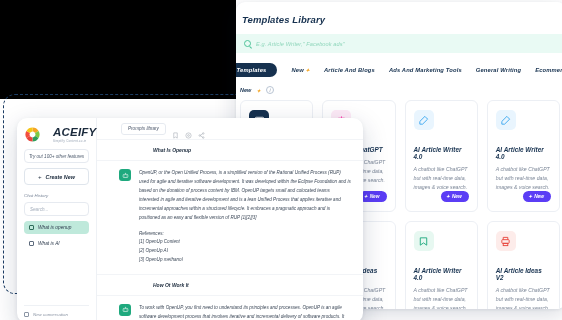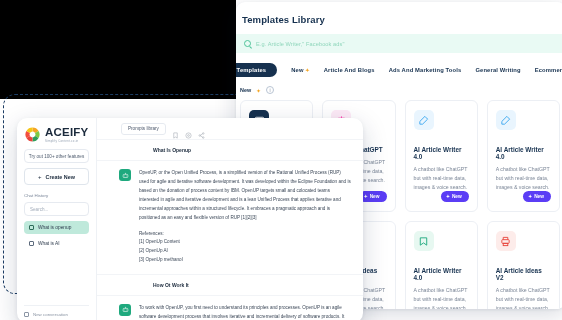--- a/index.html
+++ b/index.html
@@ -2,21 +2,21 @@
 <html><head>
 <meta charset="utf-8">
 <style>
   * { box-sizing: border-box; margin: 0; padding: 0; }
   html, body {
     width: 562px; height: 320px;
     background: #ffffff;
     font-family: "Liberation Sans", sans-serif;
     overflow: hidden;
   }
-  .stage { position: relative; width: 510px; height: 320px; background:#fff; }
+  .stage { position: relative; width: 510px; height: 320px; background:#fff;font-style:italic; }
 
   
   .back-window {
     position: absolute;
     left: 236px; top: 2px;
     width: 330px; height: 307px;
     background: #ffffff;
     border-radius: 9px;
     box-shadow: 0 6px 22px rgba(16,32,70,0.16), 0 1px 3px rgba(16,32,70,0.08);
     overflow: hidden;
@@ -110,21 +110,21 @@
     background:#000000;
   }
 
   .fw-side {
     width: 80px; flex:none;
     border-right: 1px solid #eef1f5;
     padding: 8px 7px 6px 7px;
     display:flex; flex-direction:column;
     position:relative;
   }
-  .logo-row { display:flex; align-items:center; gap:4px; margin-bottom:6px; }
+  .logo-row { display:flex; align-items:center; gap:12px; margin-bottom:6px; }
   .logo-mark { width:17px;height:17px;flex:none;position:relative; }
   .logo-text { display:flex; flex-direction:column; line-height:1; }
   .logo-word { font-size:11.5px; font-weight:800; color:#1b2a3c; letter-spacing:.2px; }
   .logo-tag { font-size:2.9px; color:#96a2b2; letter-spacing:.25px; margin-top:1.5px; }
 
   .try-box {
     border:1px solid #e6eaf0; border-radius:4px;
     font-size:4.6px; color:#4f5c6e; text-align:center;
     padding:3.5px 2px; margin-bottom:5px;
   }

